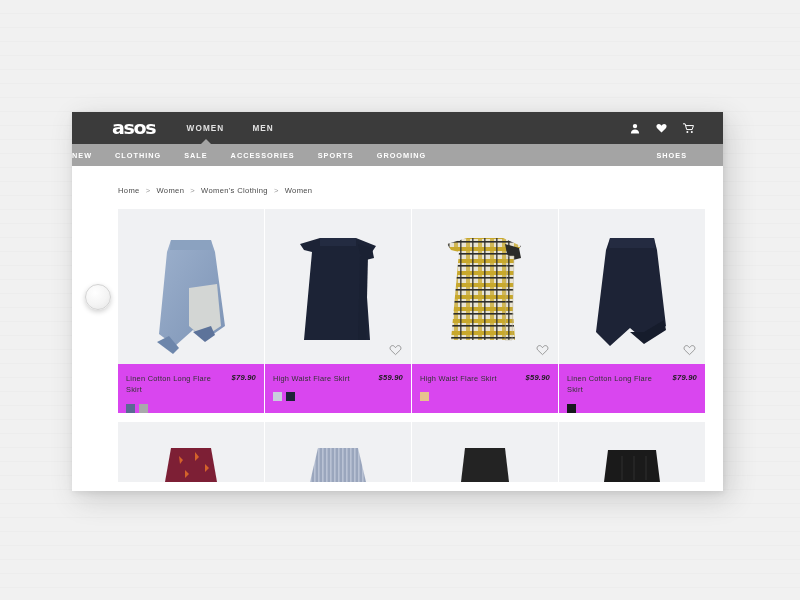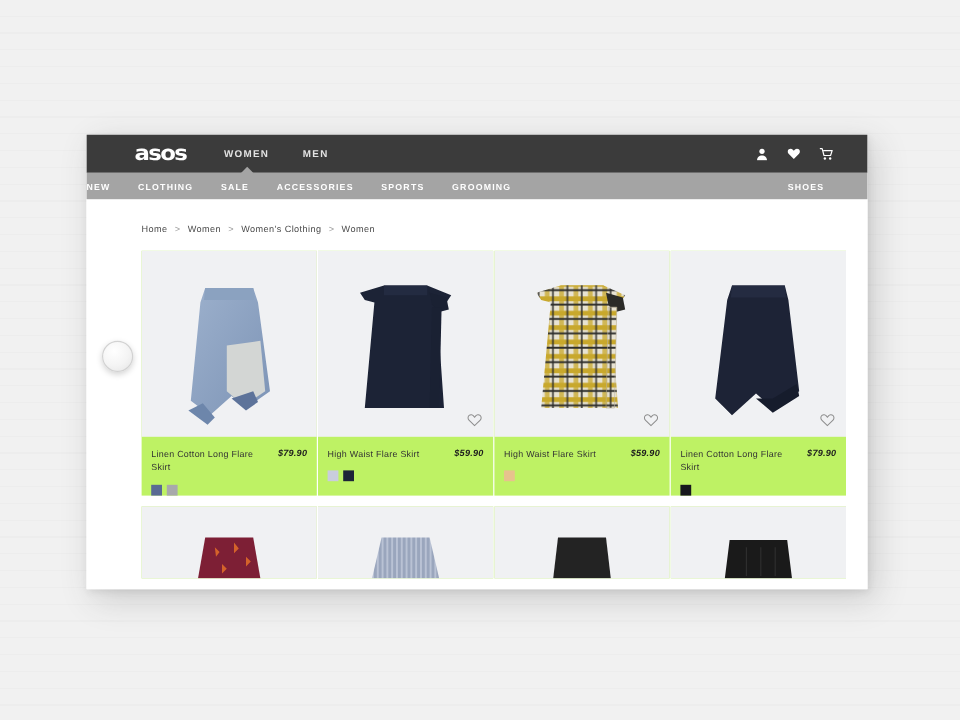--- a/index.html
+++ b/index.html
@@ -128,21 +128,21 @@
   }
   .crumb span { cursor: pointer; }
   .crumb .sep { margin: 0 6px; color: #9a9a9a; cursor: default; }
 
   .grid {
     display: grid;
     grid-template-columns: repeat(4, 146px);
     gap: 0 1px;
     padding: 14px 0 0 46px;
   }
-  .card { width: 146px; background: #bef264; }
+  .card { width: 146px; background: #d946ef; }
   .card-img {
     position: relative;
     height: 155px;
     background: #f0f1f3;
     display: flex; align-items: flex-end; justify-content: center;
     overflow: hidden;
     cursor: pointer;
   }
   .card-img svg { display: block; }
   .wish {

